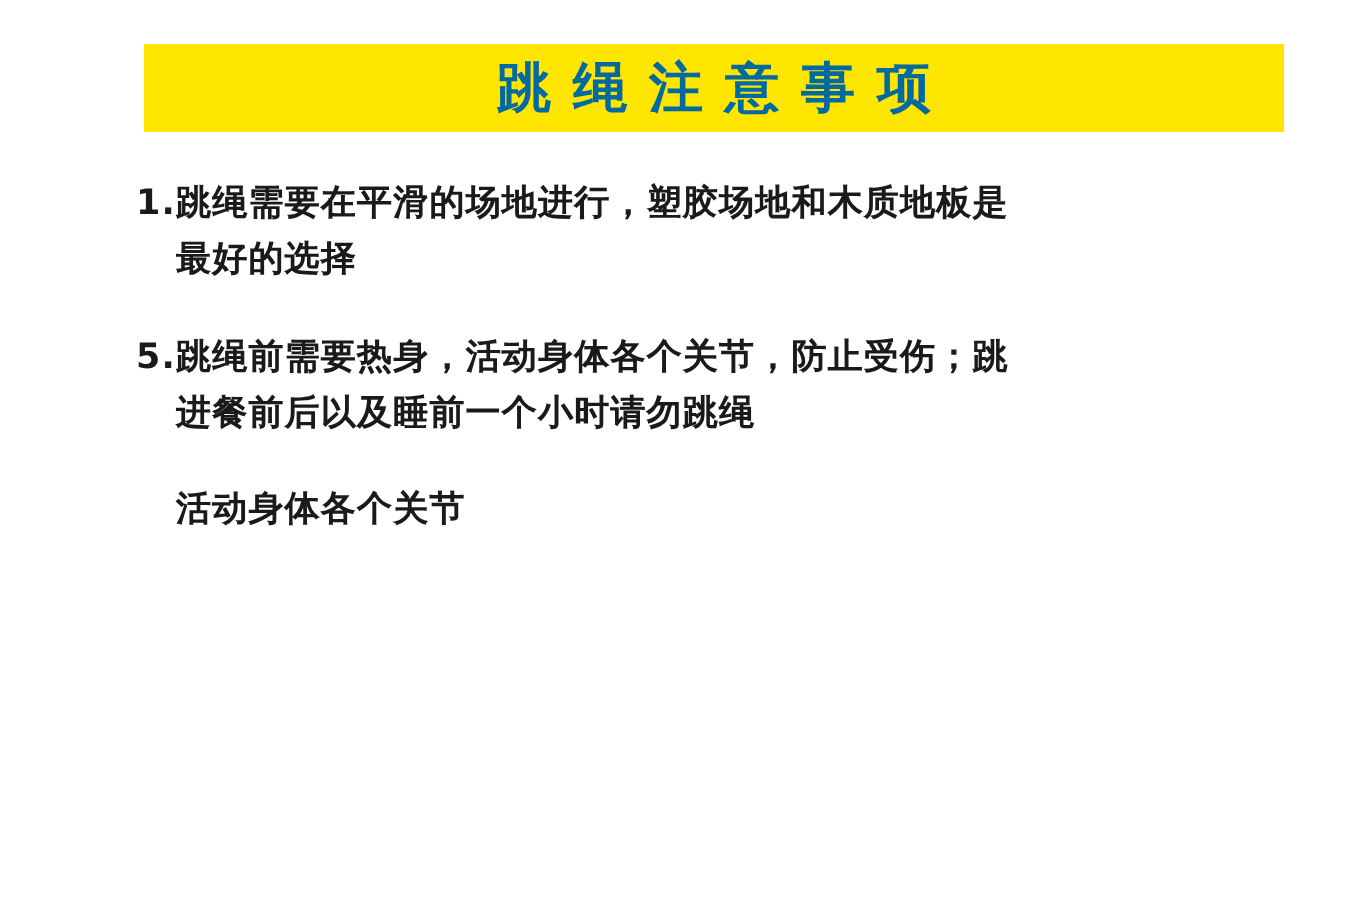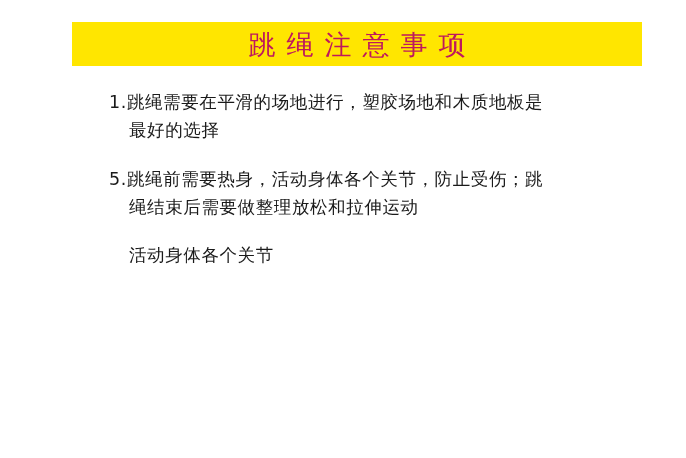--- a/index.html
+++ b/index.html
@@ -27,44 +27,43 @@
     top: 22px;
     width: 570px;
     height: 44px;
     background: #ffe600;
     display: flex;
     align-items: center;
     justify-content: center;
   }
   .title-text {
     font-size: 27px;
-    font-weight: normal;
-    color: #be185d;
+    font-weight: bold;
+    color: #0369a1;
     letter-spacing: 11px;
     text-indent: 11px;
     line-height: 1;
     white-space: nowrap;
   }
   .body-list {
     position: absolute;
     left: 68px;
     top: 88px;
     width: 596px;
   }
   .item {
     margin-bottom: 20px;
   }
   .item-line {
     font-size: 17.5px;
     color: #1a1a1a;
-    font-weight: normal;
+    font-weight: bold;
     line-height: 1.62;
     letter-spacing: 0.6px;
     white-space: nowrap;
-    margin-left: 41px;
   }
   .item-line.indent {
     padding-left: 20px;
   }
 </style>
 </head>
 <body>
 
 <div class="page">
 
@@ -74,21 +73,21 @@
 
   <div class="body-list">
 
     <div class="item">
       <div class="item-line">1.跳绳需要在平滑的场地进行，塑胶场地和木质地板是</div>
       <div class="item-line indent">最好的选择</div>
     </div>
 
     <div class="item">
       <div class="item-line">5.跳绳前需要热身，活动身体各个关节，防止受伤；跳</div>
-      <div class="item-line indent">绳结束后需要做整理放松和拉伸运动</div>
+      <div class="item-line indent">进餐前后以及睡前一个小时请勿跳绳</div>
     </div>
 
     <div class="item">
       <div class="item-line indent">活动身体各个关节</div>
     </div>
 
 
   </div>
 </div>
 

